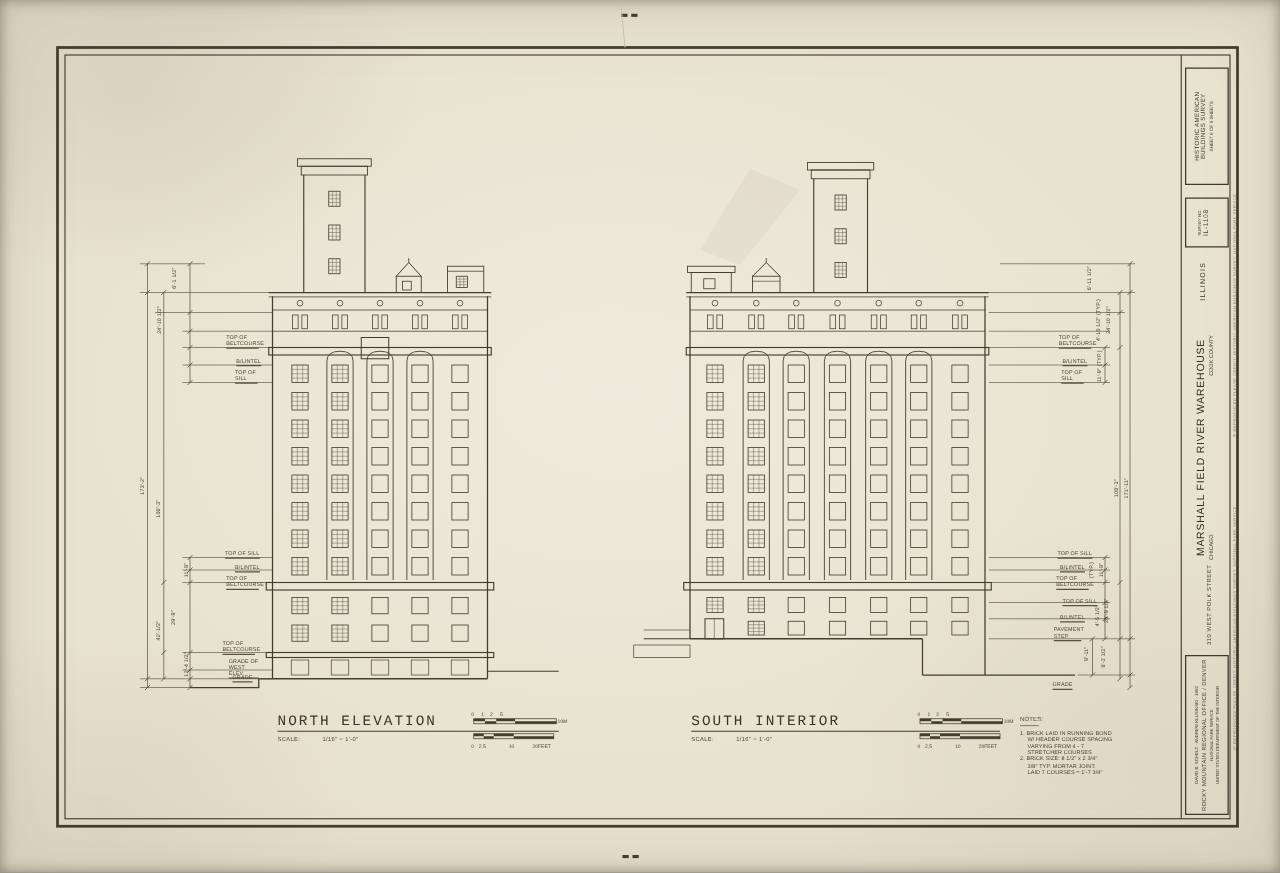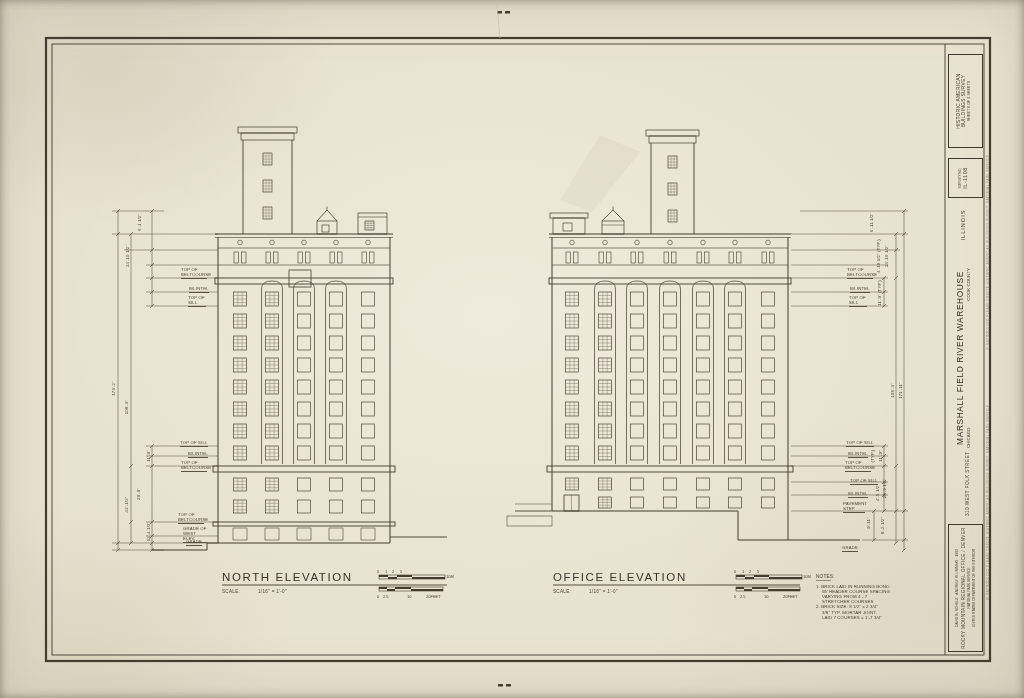--- a/index.html
+++ b/index.html
@@ -14,21 +14,21 @@
       #e8e2d0;
     box-shadow: inset 0 0 10px rgba(60,55,40,.5), inset 0 0 60px rgba(120,110,80,.22);
   }
   .art{position:absolute;left:0;top:0;}
   .dim{position:absolute;font-size:4.3px;line-height:1.15;letter-spacing:.15px;color:#4a4335;}
   .nw{white-space:nowrap;}
   .du{border-bottom:.5px solid #5a5240;padding-bottom:.5px;}
   .dv{position:absolute;width:0;height:0;}
   .vin{position:absolute;left:0;top:0;display:block;transform:rotate(-90deg) translateX(-100%);transform-origin:top left;text-align:center;}
   .dv .vin{font-size:4.3px;letter-spacing:.15px;white-space:nowrap;color:#4a4335;}
-  .elev-title{position:absolute;font-size:11.5px;letter-spacing:1.6px;color:#3a332a;white-space:nowrap;}
+  .elev-title{position:absolute;font-size:11.5px;letter-spacing:1.6px;color:#3a332a;white-space:nowrap;font-family:Liberation Mono, monospace;}
   .scl{position:absolute;font-size:4.6px;letter-spacing:.3px;white-space:nowrap;color:#4a4335;}
   .sbl{position:absolute;font-size:4px;white-space:nowrap;color:#4a4335;}
   .note{position:absolute;font-size:4.4px;letter-spacing:.1px;white-space:nowrap;color:#4a4335;}
   .note-title{font-size:4.8px;}
   .vcell{position:absolute;}
   .box{border:1px solid #3f382c;}
   .tb-agency{font-size:4.9px;letter-spacing:.3px;color:#3c352a;}
   .tb-sheetinfo{font-size:3.7px;margin-top:1px;}
   .tb-survey-label{font-size:3.4px;}
   .tb-survey-no{font-size:5.4px;letter-spacing:.5px;}
@@ -623,21 +623,21 @@
   <div class="sbl" style="left:377px;top:569px">0</div>
   <div class="sbl" style="left:385px;top:569px">1</div>
   <div class="sbl" style="left:392px;top:569px">2</div>
   <div class="sbl" style="left:400px;top:569px">5</div>
   <div class="sbl" style="left:446px;top:574px">10M</div>
   <div class="sbl" style="left:377px;top:593.5px">0</div>
   <div class="sbl" style="left:383px;top:593.5px">2.5</div>
   <div class="sbl" style="left:407px;top:593.5px">10</div>
   <div class="sbl" style="left:426px;top:593.5px">20FEET</div>
 
-  <div class="elev-title" style="left:553px;top:571px">OFFICE ELEVATION</div>
+  <div class="elev-title" style="left:553px;top:571px">SOUTH INTERIOR</div>
   <div class="scl" style="left:553px;top:589px">SCALE:</div>
   <div class="scl" style="left:589px;top:589px">1/16" = 1'-0"</div>
 
   <div class="sbl" style="left:734px;top:569px">0</div>
   <div class="sbl" style="left:742px;top:569px">1</div>
   <div class="sbl" style="left:749px;top:569px">2</div>
   <div class="sbl" style="left:757px;top:569px">5</div>
   <div class="sbl" style="left:803px;top:574px">10M</div>
   <div class="sbl" style="left:734px;top:593.5px">0</div>
   <div class="sbl" style="left:740px;top:593.5px">2.5</div>

